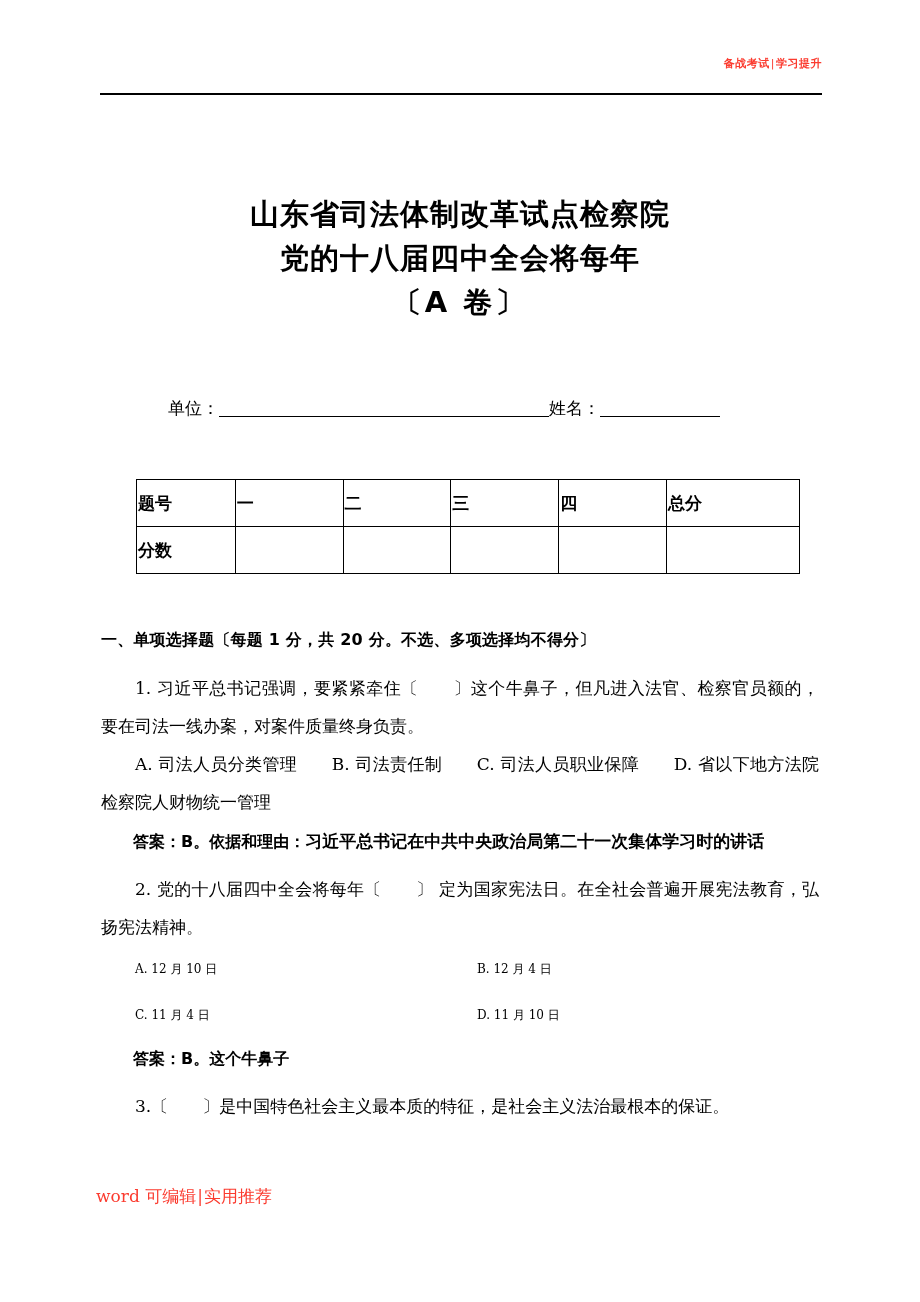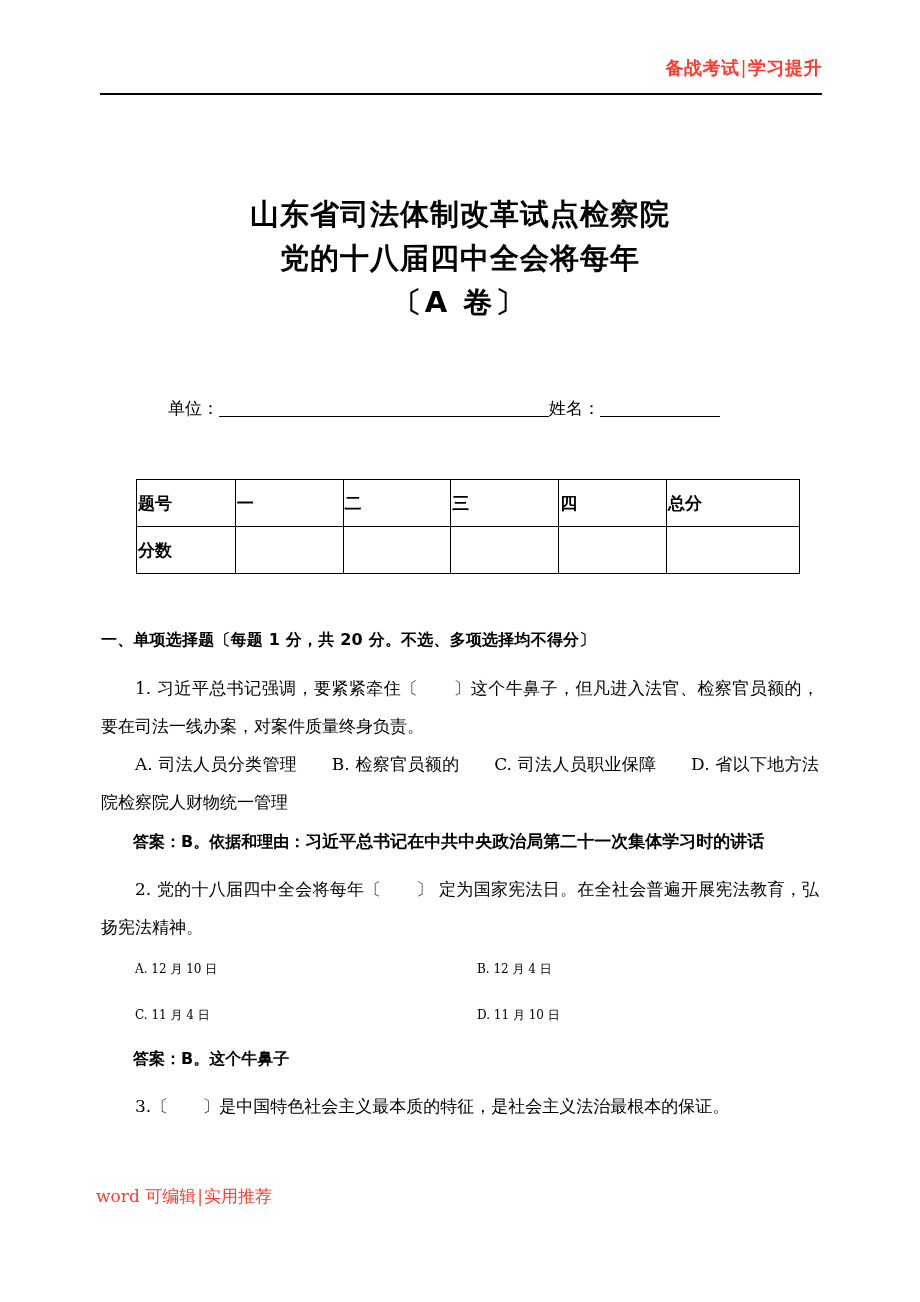--- a/index.html
+++ b/index.html
@@ -18,21 +18,21 @@
 
   .page {
     position: absolute;
     inset: 0;
   }
   .header-tagline {
     position: absolute;
     right: 98px;
     top: 56px;
     font-family: "DejaVu Sans", "Liberation Sans", sans-serif;
-    font-size: 18px;
+    font-size: 11px;
     font-weight: bold;
     color: #fb3b2f;
     letter-spacing: 0.5px;
     white-space: nowrap;
   }
   .header-tagline .sep {
     color: #fb3b2f;
     font-weight: normal;
     padding: 0 1px;
   }
@@ -233,21 +233,21 @@
       </tr>
     </tbody>
   </table>
 
   <div class="content">
 
     <p class="section-title">一、单项选择题〔每题 1 分，共 20 分。不选、多项选择均不得分〕</p>
 
     <div class="q">
       <p class="q-text">1. 习近平总书记强调，要紧紧牵住〔　　〕这个牛鼻子，但凡进入法官、检察官员额的，要在司法一线办案，对案件质量终身负责。</p>
-      <p class="opt-inline">A. 司法人员分类管理　　B. 检察官员额的　　C. 司法人员职业保障　　D. 省以下地方法院检察院人财物统一管理</p>
+      <p class="opt-inline">A. 司法人员分类管理　　B. 司法责任制　　C. 司法人员职业保障　　D. 省以下地方法院检察院人财物统一管理</p>
       <p class="answer"><span class="lead">答案：B。依据和理由：</span><span class="reason">习近平总书记在中共中央政治局第二十一次集体学习时的讲话</span></p>
     </div>
 
     <div class="q">
       <p class="q-text">2. 党的十八届四中全会将每年〔　　〕 定为国家宪法日。在全社会普遍开展宪法教育，弘扬宪法精神。</p>
       <div class="opt-grid">
         <div class="opt-row">
           <span class="opt-cell">A. 12 月 10 日</span>
           <span class="opt-cell">B. 12 月 4 日</span>
         </div>

